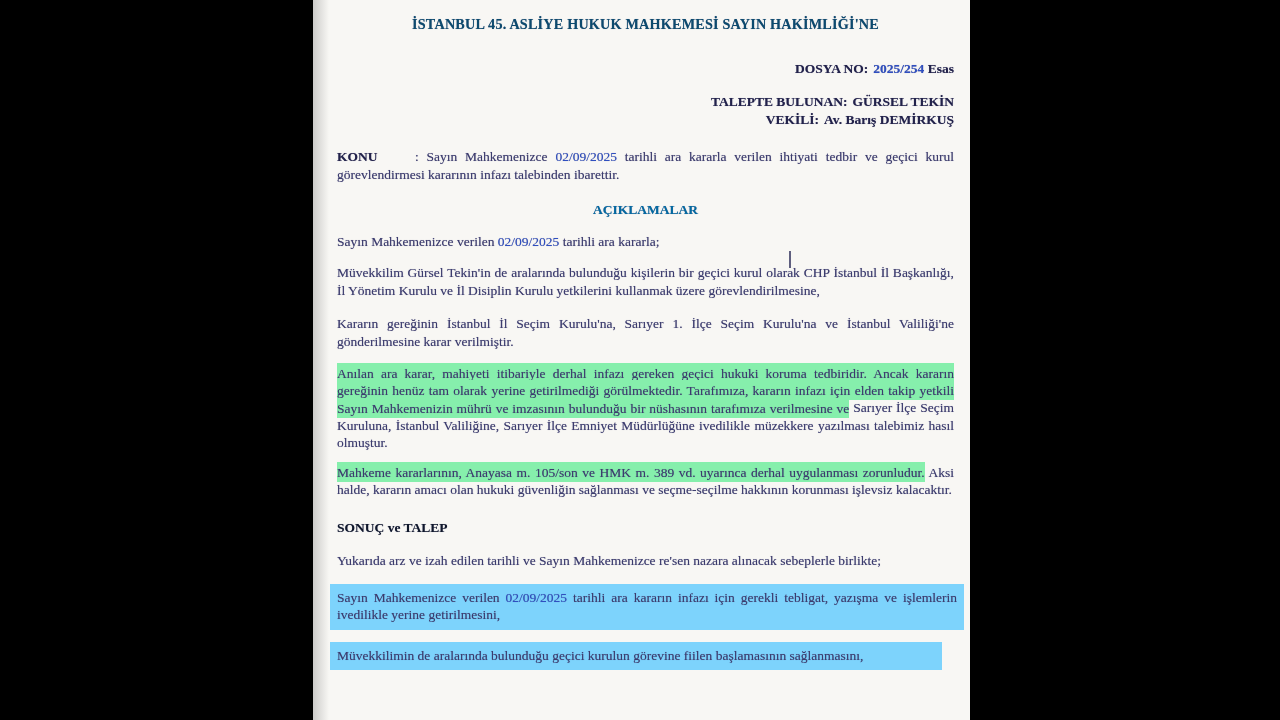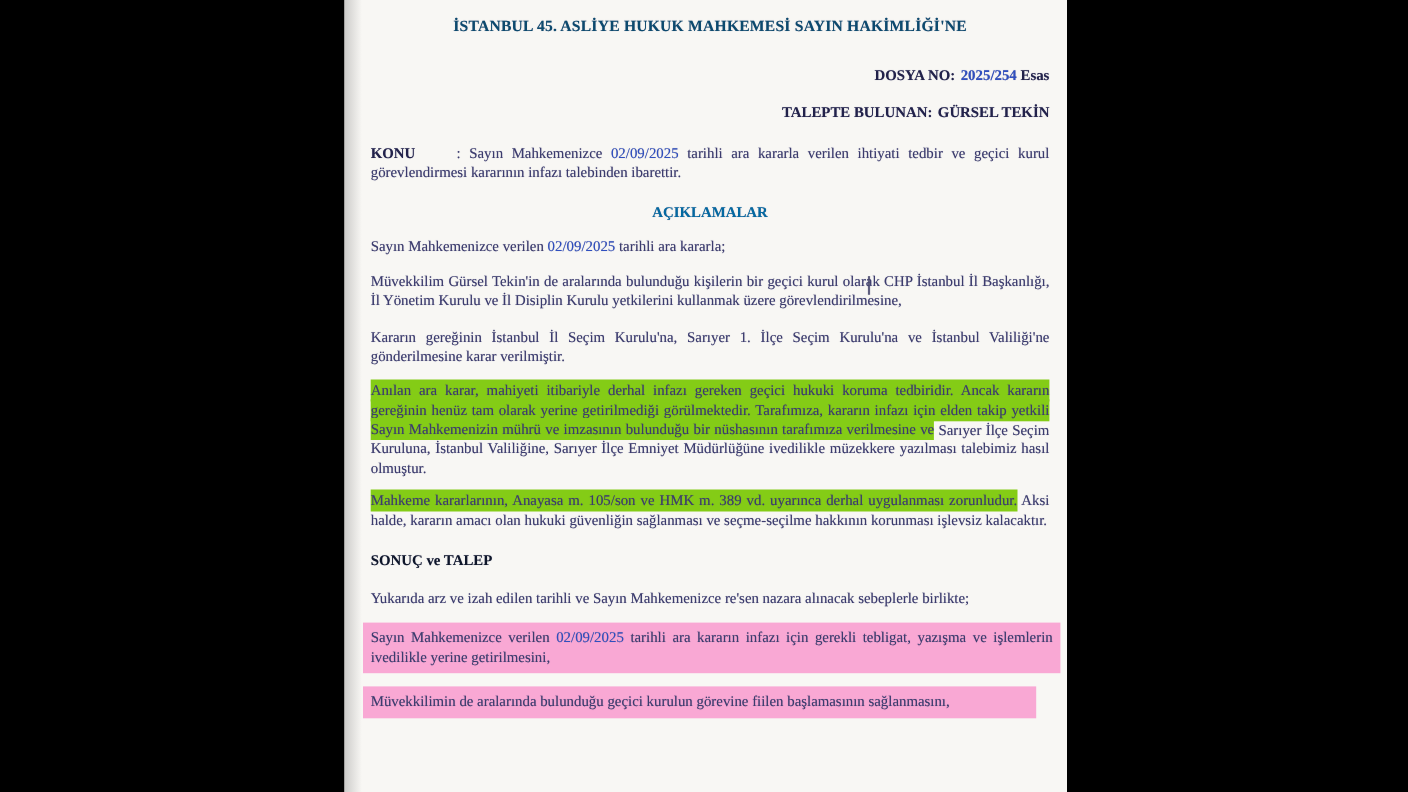--- a/index.html
+++ b/index.html
@@ -26,26 +26,26 @@
   .lbl{display:inline-block;font-weight:bold;color:#22224a;}
   .w101{width:101px;}
   .w146{width:146px;}
   .w78{width:78px;}
   .colon{margin-right:5px;}
   .date{color:#2f4fc0;}
   .para{text-align:justify;margin:0;}
   .center-head{text-align:center;font-weight:bold;color:#0369a1;margin:0;}
   .left-head{font-weight:bold;color:#0f172a;margin:0;}
   .hl{
-    background:#84cc16;
+    background:#86efac;
     padding:2.5px 0;
     -webkit-box-decoration-break:clone;box-decoration-break:clone;
   }
   .hl-block{
-    background:#f9a8d4;
+    background:#7dd3fc;
     padding:5px 7px 6px 7px;
     margin-left:-7px;margin-right:-10px;
   }
   .hl-block.narrow{margin-right:12px;}
   .cursor-artifact{
     position:absolute;left:789px;top:251px;width:2px;height:17px;
     background:#44446a;opacity:0.85;
   }
 </style>
 </head>
@@ -54,20 +54,21 @@
 <div class="stage">
 
   <div class="doc">
 
     <p class="title">İSTANBUL 45. ASLİYE HUKUK MAHKEMESİ SAYIN HAKİMLİĞİ'NE</p>
 
     <p class="kv-row" style="margin-top:26px;"><span class="lbl w101">DOSYA NO</span><span class="bold colon">:</span><span class="date bold">2025/254</span><span class="bold"> Esas</span></p>
 
     <p class="kv-row" style="margin-top:16px;"><span class="lbl w146">TALEPTE BULUNAN</span><span class="bold colon">:</span><span class="bold">GÜRSEL TEKİN</span></p>
 
+    <p class="kv-row"><span class="lbl w146">VEKİLİ</span><span class="bold colon">:</span><span class="bold">Av. Barış DEMİRKUŞ</span></p>
 
     <p class="para" style="margin-top:20px;"><span class="lbl w78">KONU</span><span>:</span><span> Sayın Mahkemenizce </span><span class="date">02/09/2025</span><span> tarihli ara kararla verilen ihtiyati tedbir ve geçici kurul görevlendirmesi kararının infazı talebinden ibarettir.</span></p>
 
     <p class="center-head" style="margin-top:18px;">AÇIKLAMALAR</p>
 
     <p class="para" style="margin-top:14px;"><span>Sayın Mahkemenizce verilen </span><span class="date">02/09/2025</span><span> tarihli ara kararla;</span></p>
 
 
     <p class="para" style="margin-top:14px;">Müvekkilim Gürsel Tekin'in de aralarında bulunduğu kişilerin bir geçici kurul olarak CHP İstanbul İl Başkanlığı, İl Yönetim Kurulu ve İl Disiplin Kurulu yetkilerini kullanmak üzere görevlendirilmesine,</p>
 

